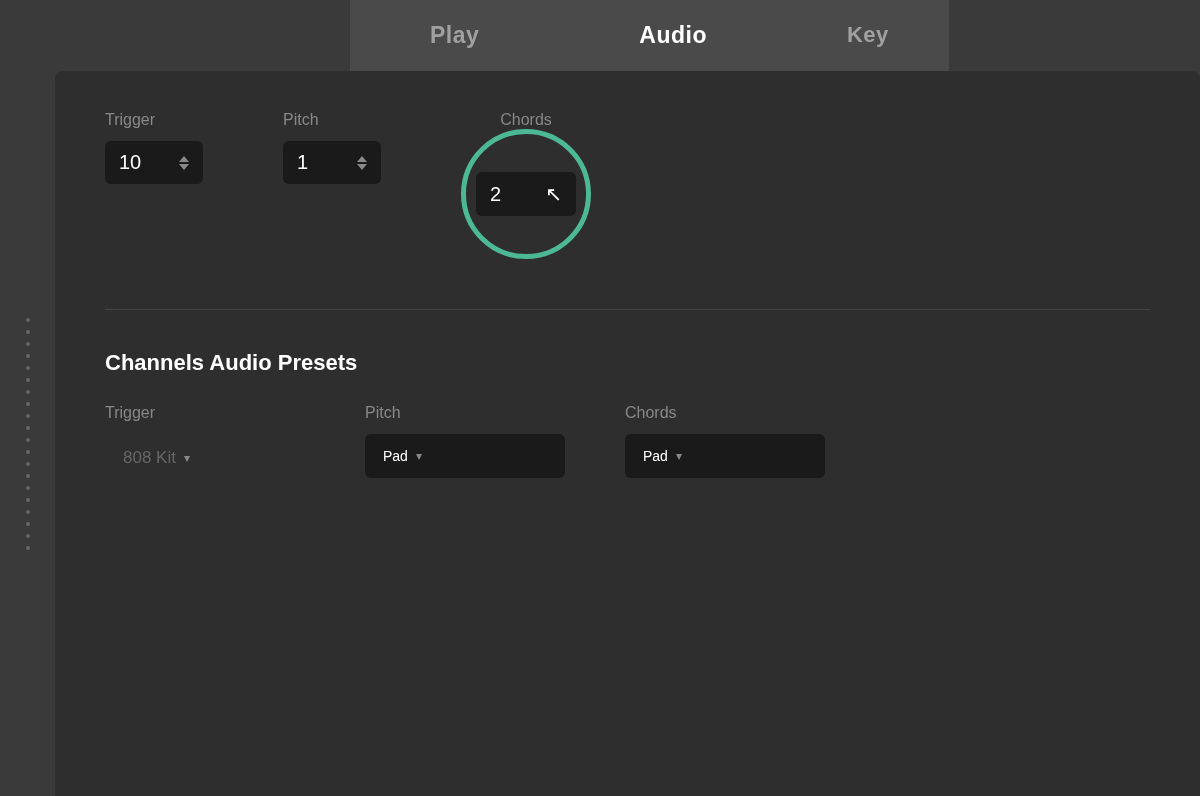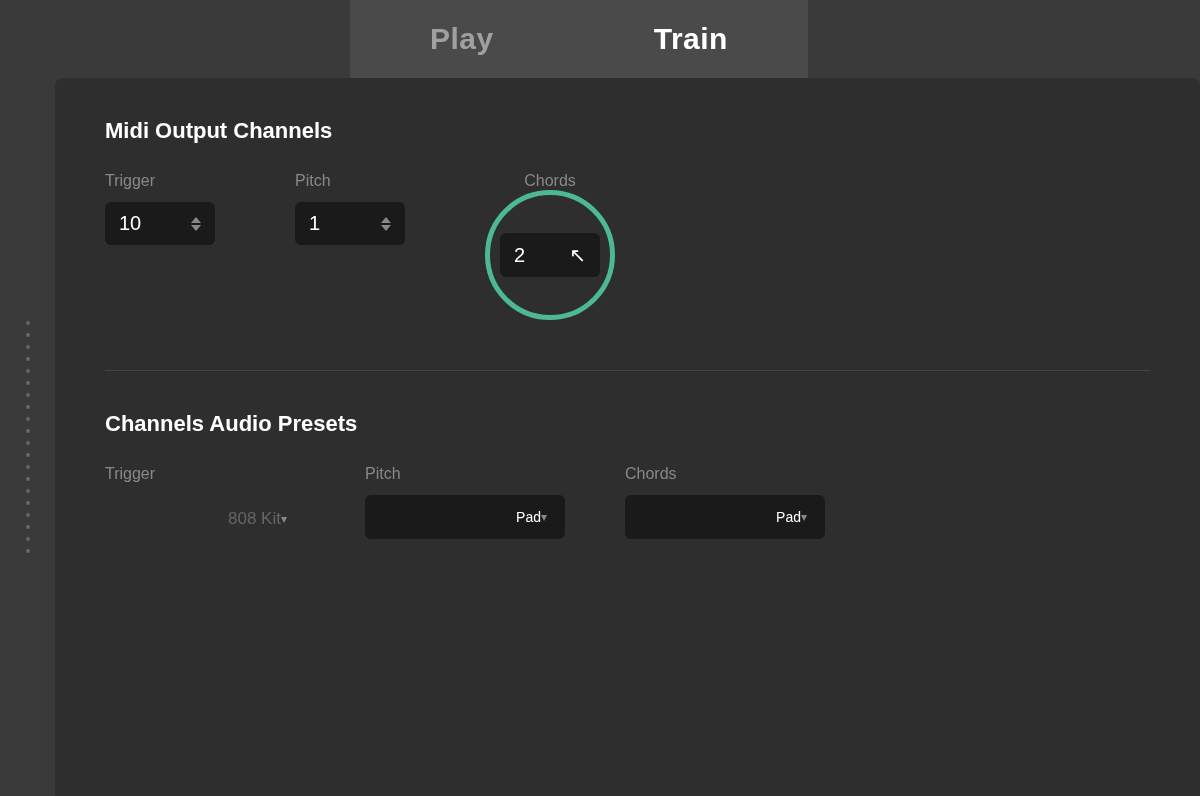--- a/index.html
+++ b/index.html
@@ -18,21 +18,21 @@
     .tab-bar {
       display: flex;
       background-color: #3a3a3a;
       padding-top: 0;
       margin-left: 350px;
       flex-shrink: 0;
     }
 
     .tab {
       padding: 22px 80px;
-      font-size: 30px;
+      font-size: 23px;
       font-weight: 600;
       color: #a0a0a0;
       background-color: #4a4a4a;
       cursor: pointer;
       letter-spacing: 0.5px;
     }
 
     .tab:first-child {
       border-radius: 0;
     }
@@ -120,21 +120,21 @@
     }
 
     
     .stepper {
       background-color: #1a1a1a;
       border-radius: 6px;
       display: flex;
       align-items: center;
       justify-content: space-between;
       padding: 10px 14px;
-      width: 110px;
+      width: 98px;
       cursor: pointer;
     }
 
     .stepper-value {
       color: #ffffff;
       font-size: 20px;
       font-weight: 500;
     }
 
     .stepper-arrows {
@@ -221,24 +221,25 @@
     .preset-label {
       font-size: 16px;
       color: #888;
     }
 
     .preset-select {
       background-color: #1a1a1a;
       border-radius: 6px;
       display: flex;
       align-items: center;
-      justify-content: flex-end;
+      justify-content: flex-start;
       padding: 14px 18px;
       min-width: 200px;
       cursor: pointer;
+      gap: 8px;
     }
 
     .preset-select-disabled {
       background-color: transparent;
     }
 
     .preset-value {
       color: #666;
       font-size: 17px;
     }
@@ -254,21 +255,24 @@
     }
   </style>
 </head>
 <body>
 
 <div class="tab-bar">
   <div class="tab">
     <span>Play</span>
   </div>
   <div class="tab active">
-    <span>Train</span>
+    <span>Audio</span>
+  </div>
+  <div class="tab tab-key">
+    <span>Key</span>
   </div>
 </div>
 
 <div class="main-wrapper">
 
   <div class="sidebar-dots">
     <div class="dots-column">
       <div class="dot"></div>
       <div class="dot"></div>
       <div class="dot"></div>
@@ -287,21 +291,20 @@
       <div class="dot"></div>
       <div class="dot"></div>
       <div class="dot"></div>
       <div class="dot"></div>
       <div class="dot"></div>
     </div>
   </div>
 
   <div class="main-panel">
 
-    <div class="section-title">Midi Output Channels</div>
 
     <div class="channel-row">
 
       <div class="channel-item">
         <span class="channel-label">Trigger</span>
         <div class="stepper">
           <span class="stepper-value">10</span>
           <div class="stepper-arrows">
             <div class="arrow-up"></div>
             <div class="arrow-down"></div>

